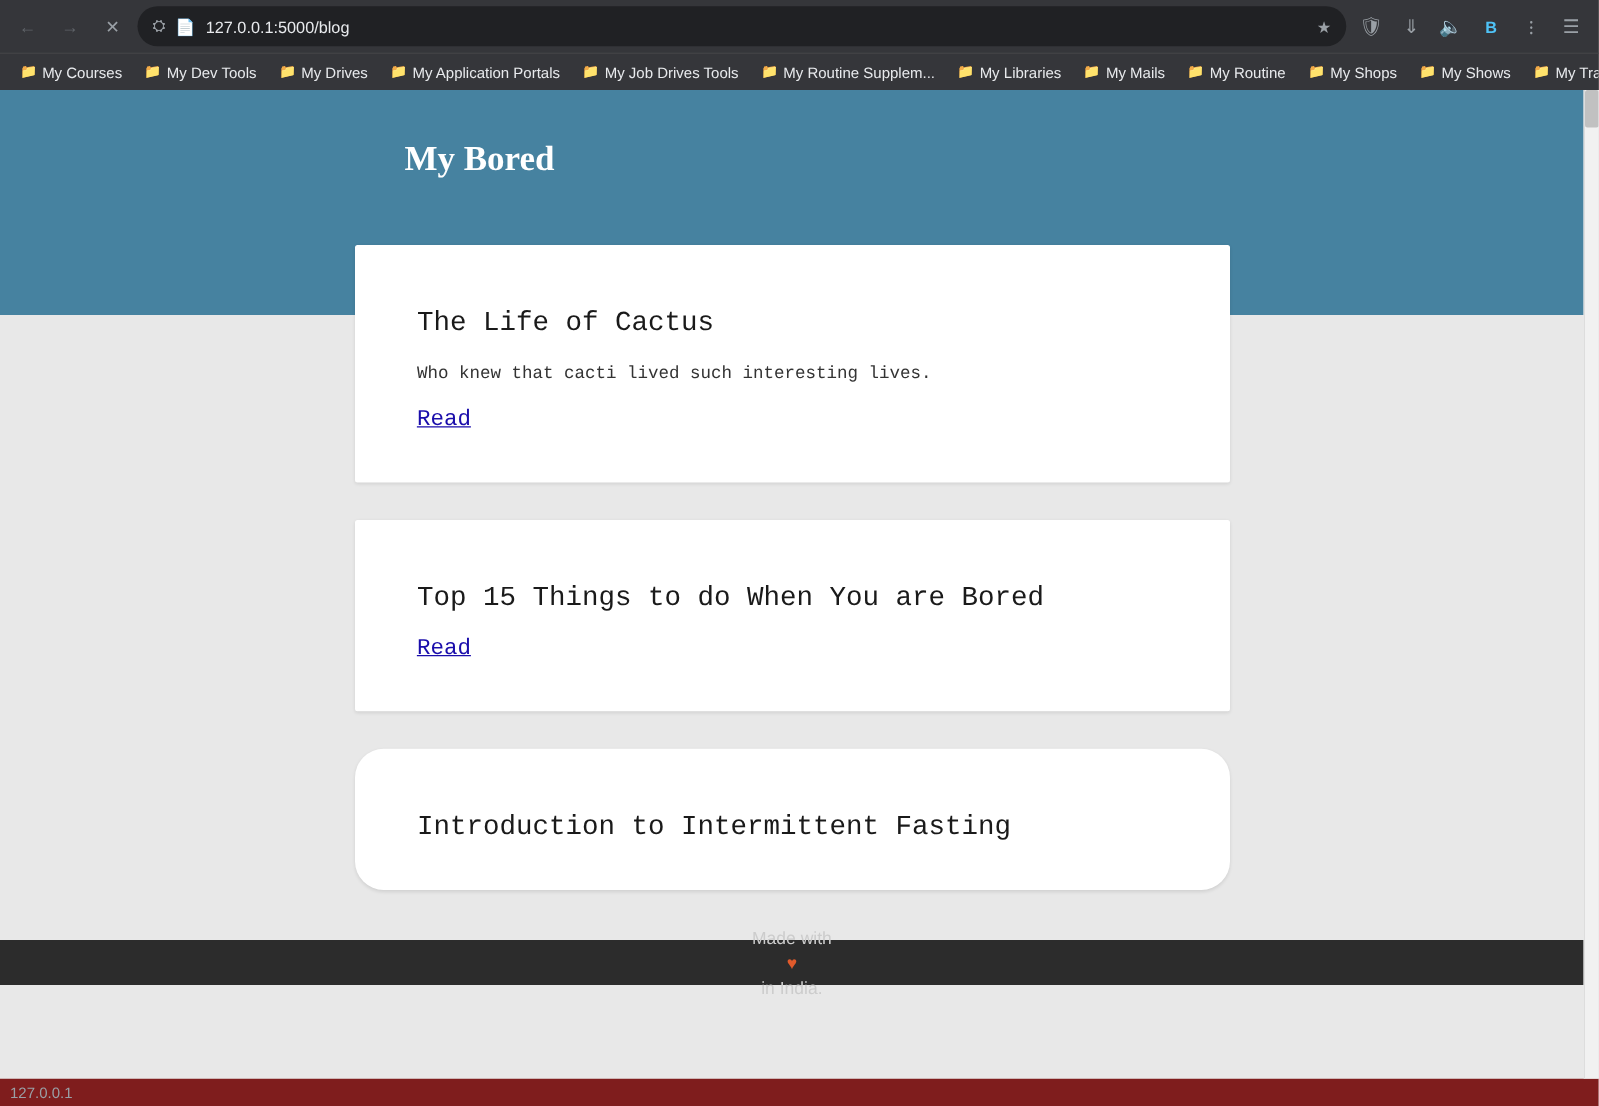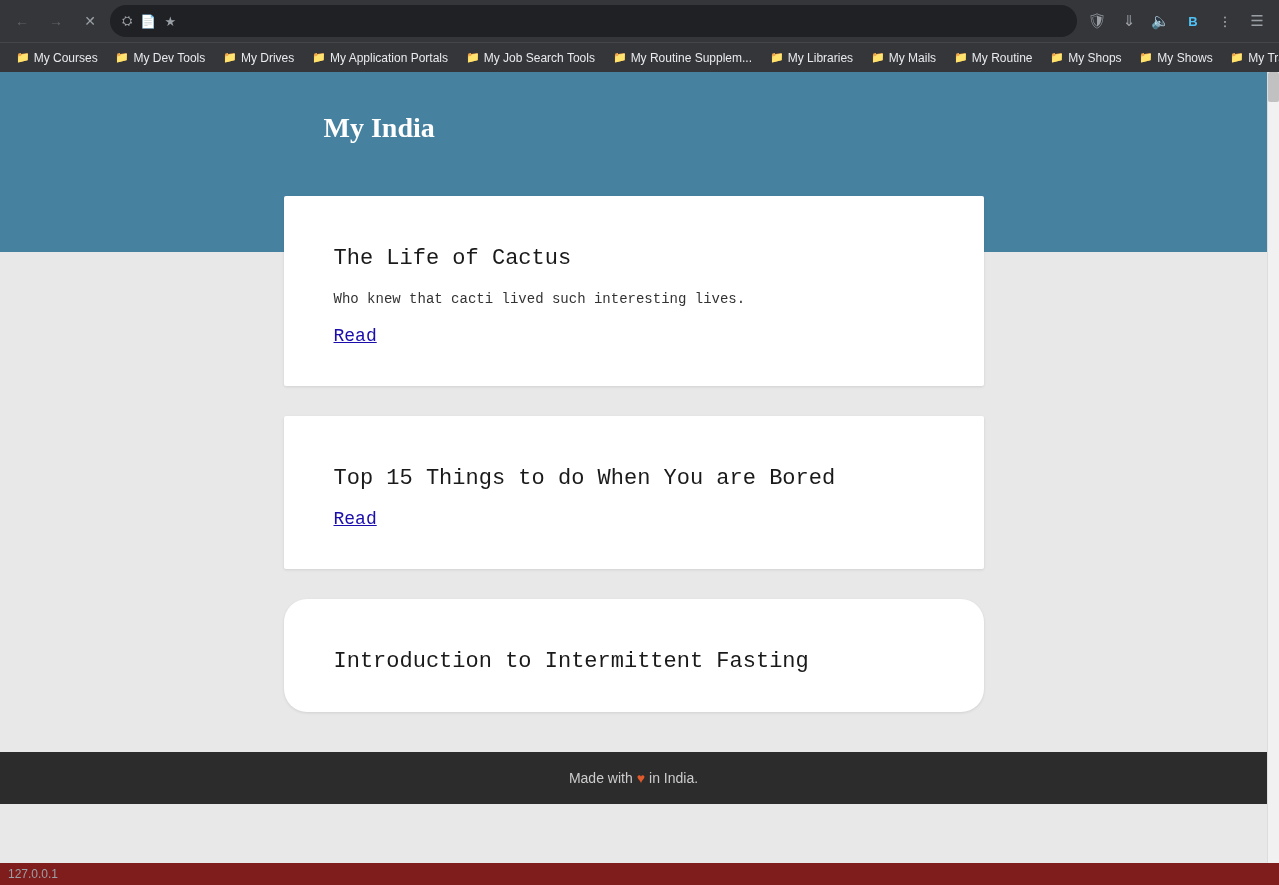--- a/index.html
+++ b/index.html
@@ -171,25 +171,26 @@
       display: inline-block;
     }
 
     
     .page-footer {
       background: #2c2c2c;
       color: #ccc;
       text-align: center;
       padding: 8px;
       font-size: 14px;
-      height: 52px;
+      height: 36px;
       display: flex;
       align-items: center;
       justify-content: center;
       gap: 4px;
+      flex-direction: column;
     }
     .heart-icon {
       color: #e05a2b;
       font-size: 14px;
     }
 
     
     .status-bar {
       background: #7f1d1d;
       color: #9aa0a6;
@@ -204,20 +205,21 @@
 <body>
 
 <div class="browser-chrome">
   <div class="browser-toolbar">
     <button class="browser-nav-btn disabled">←</button>
     <button class="browser-nav-btn disabled">→</button>
     <button class="browser-nav-btn">✕</button>
     <div class="browser-address-bar">
       <span class="address-icon">⛭</span>
       <span class="address-icon">📄</span>
+      <span class="address-text">127.0.0.1:5000/blog</span>
       <span class="address-icon">★</span>
     </div>
     <div class="browser-actions">
       <button class="browser-action-btn">🛡</button>
       <button class="browser-action-btn">⇓</button>
       <button class="browser-action-btn">🔈</button>
       <button class="browser-action-btn" style="color:#4fc3f7; font-weight:bold; font-size:13px;">B</button>
       <button class="browser-action-btn">⁝</button>
       <button class="browser-action-btn">☰</button>
     </div>
@@ -234,21 +236,21 @@
     <div class="bookmark-item">
       <span class="bookmark-icon">📁</span>
       <span>My Drives</span>
     </div>
     <div class="bookmark-item">
       <span class="bookmark-icon">📁</span>
       <span>My Application Portals</span>
     </div>
     <div class="bookmark-item">
       <span class="bookmark-icon">📁</span>
-      <span>My Job Search Tools</span>
+      <span>My Job Drives Tools</span>
     </div>
     <div class="bookmark-item">
       <span class="bookmark-icon">📁</span>
       <span>My Routine Supplem...</span>
     </div>
     <div class="bookmark-item">
       <span class="bookmark-icon">📁</span>
       <span>My Libraries</span>
     </div>
     <div class="bookmark-item">
@@ -272,21 +274,21 @@
       <span>My Trackers</span>
     </div>
   </div>
 </div>
 
 <div class="page-wrapper">
   <div class="page-content">
 
     <div class="page-header">
       <div class="page-header-inner">
-        <h1 class="page-title">My India</h1>
+        <h1 class="page-title">My Bored</h1>
       </div>
     </div>
 
     <div class="cards-container">
 
       <div class="blog-card">
         <h2 class="blog-card-title">The Life of Cactus</h2>
         <p class="blog-card-excerpt">Who knew that cacti lived such interesting lives.</p>
         <a class="blog-card-read" href="#">Read</a>
       </div>

